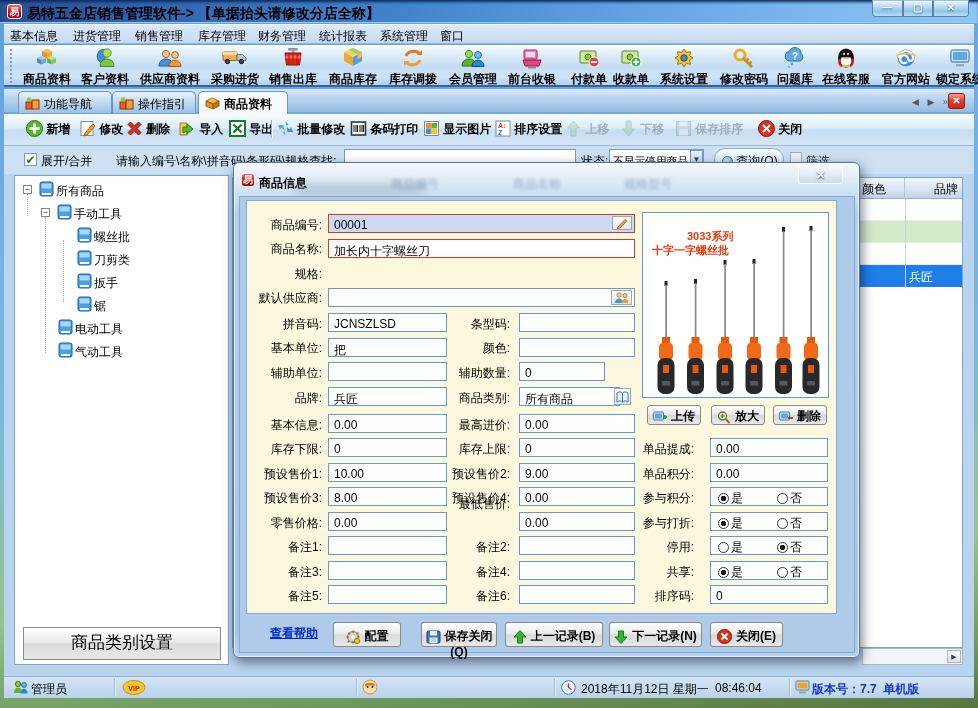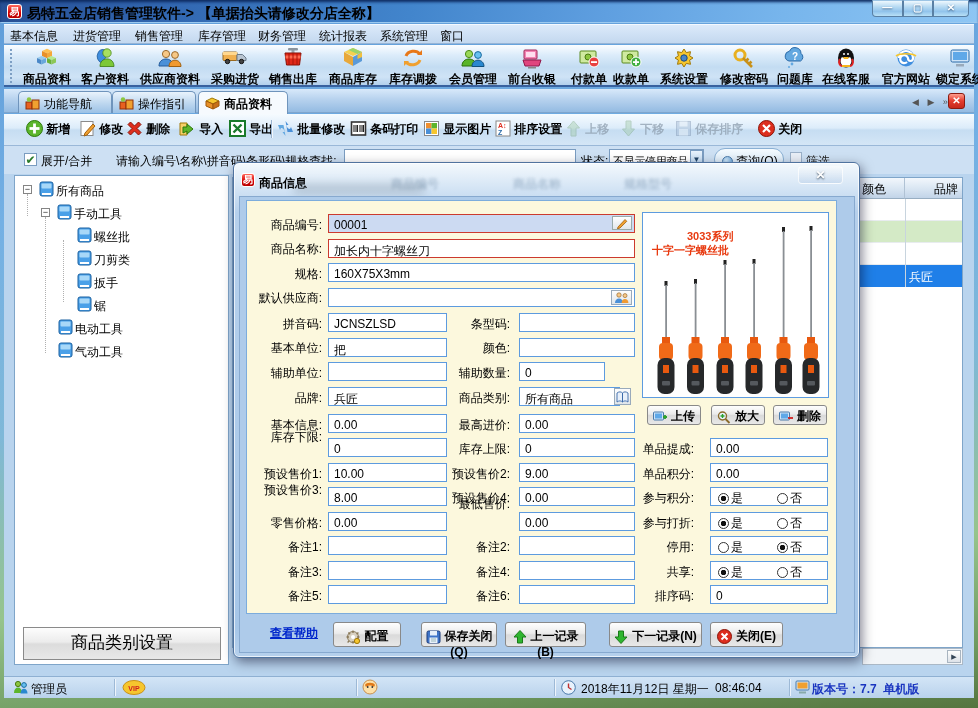--- a/index.html
+++ b/index.html
@@ -460,21 +460,20 @@
   <div id="cream" class="abs"></div>
   <span class="flabel l1" style="top:20px;">商品编号:</span>
   <div class="finput" style="left:88px;top:17px;width:307px;background:#ccdaf2;border-color:#cc3a2e;">00001
     <div class="abs" style="right:2px;top:1px;width:20px;height:14px;background:linear-gradient(180deg,#fff,#e0e6ec);border:1px solid #9aa;"><svg width="12" height="11" viewBox="0 0 12 11" style="margin:1px 0 0 3px">
             <path d="M2 9L9 1.5l1.8 1.8L4 10l-2.6.8z" fill="#f0a030" stroke="#a06010" stroke-width=".8"></path>
           </svg></div>
   </div>
   <span class="flabel l1" style="top:44px;">商品名称:</span>
   <div class="finput" style="left:88px;top:41.5px;width:307px;border-color:#cc3a2e;">加长内十字螺丝刀</div>
   <span class="flabel l1" style="top:69px;">规格:</span>
-  <div class="finput" style="left:88px;top:66px;width:307px;">160X75X3mm</div>
   <span class="flabel l1" style="top:93px;">默认供应商:</span>
   <div class="finput" style="left:88px;top:90.5px;width:307px;">
     <div class="abs" style="right:2px;top:1px;width:21px;height:15px;background:linear-gradient(180deg,#fdfdfd,#dfe5ea);border:1px solid #9ab;"><svg width="16" height="12" viewBox="0 0 16 12" style="margin:1px 0 0 2px">
             <circle cx="5" cy="3" r="2.2" fill="#f7c886" stroke="#9a6a30" stroke-width=".7"></circle>
             <path d="M1 11c0-3 1.8-4.6 4-4.6S9 8 9 11z" fill="#4a90d8"></path>
             <circle cx="11" cy="3.6" r="2" fill="#f7c886" stroke="#9a6a30" stroke-width=".7"></circle>
             <path d="M7.6 11c0-2.6 1.5-4 3.4-4s3.4 1.4 3.4 4z" fill="#f09a30"></path>
           </svg></div>
   </div>
   <span class="flabel l1" style="top:119px;">拼音码:</span>
@@ -493,33 +492,33 @@
   <div class="finput" style="left:88px;top:190px;width:119px;">兵匠</div>
   <span class="flabel l2" style="top:193px;">商品类别:</span>
   <div class="finput" style="left:279px;top:190px;width:101px;">所有商品</div>
   <div class="abs" style="left:374px;top:191px;width:17px;height:17px;background:linear-gradient(180deg,#fdfdfd,#dfe5ea);border:1px solid #9ab;"><svg width="13" height="12" viewBox="0 0 13 12" style="margin:1px 0 0 1px">
           <path d="M1 2c2-1.5 4-1.5 5.5 0V11C5 9.5 3 9.5 1 11zM12 2c-2-1.5-4-1.5-5.5 0V11C8 9.5 10 9.5 12 11z" fill="#e8f0fa" stroke="#3a6aaa" stroke-width=".9"></path>
         </svg></div>
   <span class="flabel l1" style="top:219.5px;">基本信息:</span>
   <div class="finput" style="left:88px;top:216.5px;width:119px;">0.00</div>
   <span class="flabel l2" style="top:219.5px;">最高进价:</span>
   <div class="finput" style="left:279px;top:216.5px;width:116px;">0.00</div>
-  <span class="flabel l1" style="top:232px;">库存下限:</span>
+  <span class="flabel l1" style="top:244px;">库存下限:</span>
   <div class="finput" style="left:88px;top:241px;width:119px;">0</div>
   <span class="flabel l2" style="top:244px;">库存上限:</span>
   <div class="finput" style="left:279px;top:241px;width:116px;">0</div>
   <span class="flabel l3" style="top:244px;">单品提成:</span>
   <div class="finput" style="left:470px;top:241px;width:118px;">0.00</div>
   <span class="flabel l1" style="top:268.5px;">预设售价1:</span>
   <div class="finput" style="left:88px;top:265.5px;width:119px;">10.00</div>
   <span class="flabel l2" style="top:268.5px;">预设售价2:</span>
   <div class="finput" style="left:279px;top:265.5px;width:116px;">9.00</div>
   <span class="flabel l3" style="top:268.5px;">单品积分:</span>
   <div class="finput" style="left:470px;top:265.5px;width:118px;">0.00</div>
-  <span class="flabel l1" style="top:285px;">预设售价3:</span>
+  <span class="flabel l1" style="top:293px;">预设售价3:</span>
   <div class="finput" style="left:88px;top:290px;width:119px;">8.00</div>
   <span class="flabel l2" style="top:293px;">预设售价4:</span>
   <div class="finput" style="left:279px;top:290px;width:116px;">0.00</div>
   <span class="flabel l3" style="top:293px;">参与积分:</span>
   <div class="rgroup" style="left:470px;top:290px;width:118px;"><span style="margin-left:7px"><span class="radio on"></span>是</span><span style="margin-left:34px"><span class="radio"></span>否</span></div>
   <span class="flabel l1" style="top:317.5px;">零售价格:</span>
   <div class="finput" style="left:88px;top:314.5px;width:119px;">0.00</div>
   <span class="flabel l2" style="top:299px;">最低售价:</span>
   <div class="finput" style="left:279px;top:314.5px;width:116px;">0.00</div>
   <span class="flabel l3" style="top:317.5px;">参与打折:</span>
@@ -623,21 +622,21 @@
           <circle cx="7" cy="7" r="2" fill="#fff"></circle>
           <path d="M7 .5V3M7 11v2.5M.5 7H3M11 7h2.5M2.4 2.4l1.8 1.8M10.8 10.8l1.6 1.6M12.4 2.4l-1.8 1.8M3.2 10.8l-1.6 1.6" stroke="#8a7a5a" stroke-width="1.4"></path>
           <circle cx="11" cy="11" r="2.6" fill="#f6c62e" stroke="#a07808"></circle>
         </svg>配置</div>
   <div class="dlgbtn" style="left:168px;top:425px;width:76px;margin-left:13px;"><svg width="15" height="14" viewBox="0 0 15 14">
           <rect x="1" y="1" width="13" height="12" rx="1.5" fill="#3f74c8" stroke="#1a3a7a"></rect>
           <rect x="4" y="1" width="7" height="4.5" fill="#e8f0fa"></rect>
           <rect x="3.5" y="7.5" width="8" height="5.5" fill="#e8f0fa"></rect>
           <path d="M5 9h5M5 11h5" stroke="#8aa" stroke-width=".8"></path>
         </svg>保存关闭(Q)</div>
-  <div class="dlgbtn" style="left:265px;top:425px;width:81px;"><svg width="14" height="14" viewBox="0 0 14 14">
+  <div class="dlgbtn" style="left:265px;top:425px;width:98px;"><svg width="14" height="14" viewBox="0 0 14 14">
           <path d="M7 .5l6 6.5H9.5v6h-5v-6H1z" fill="#2fb52f" stroke="#1a7a1a"></path>
         </svg>上一记录(B)</div>
   <div class="dlgbtn" style="left:369px;top:425px;width:93px;"><svg width="14" height="14" viewBox="0 0 14 14">
           <path d="M7 13.5L1 7h3.5V1h5v6H13z" fill="#2fb52f" stroke="#1a7a1a"></path>
         </svg>下一记录(N)</div>
   <div class="dlgbtn" style="left:470px;top:425px;width:73px;"><svg width="15" height="15" viewBox="0 0 15 15">
           <circle cx="7.5" cy="7.5" r="7" fill="#dd2e1e" stroke="#8a1408"></circle>
           <path d="M4.5 4.5l6 6M10.5 4.5l-6 6" stroke="#fff" stroke-width="2"></path>
         </svg>关闭(E)</div>
  </div>

